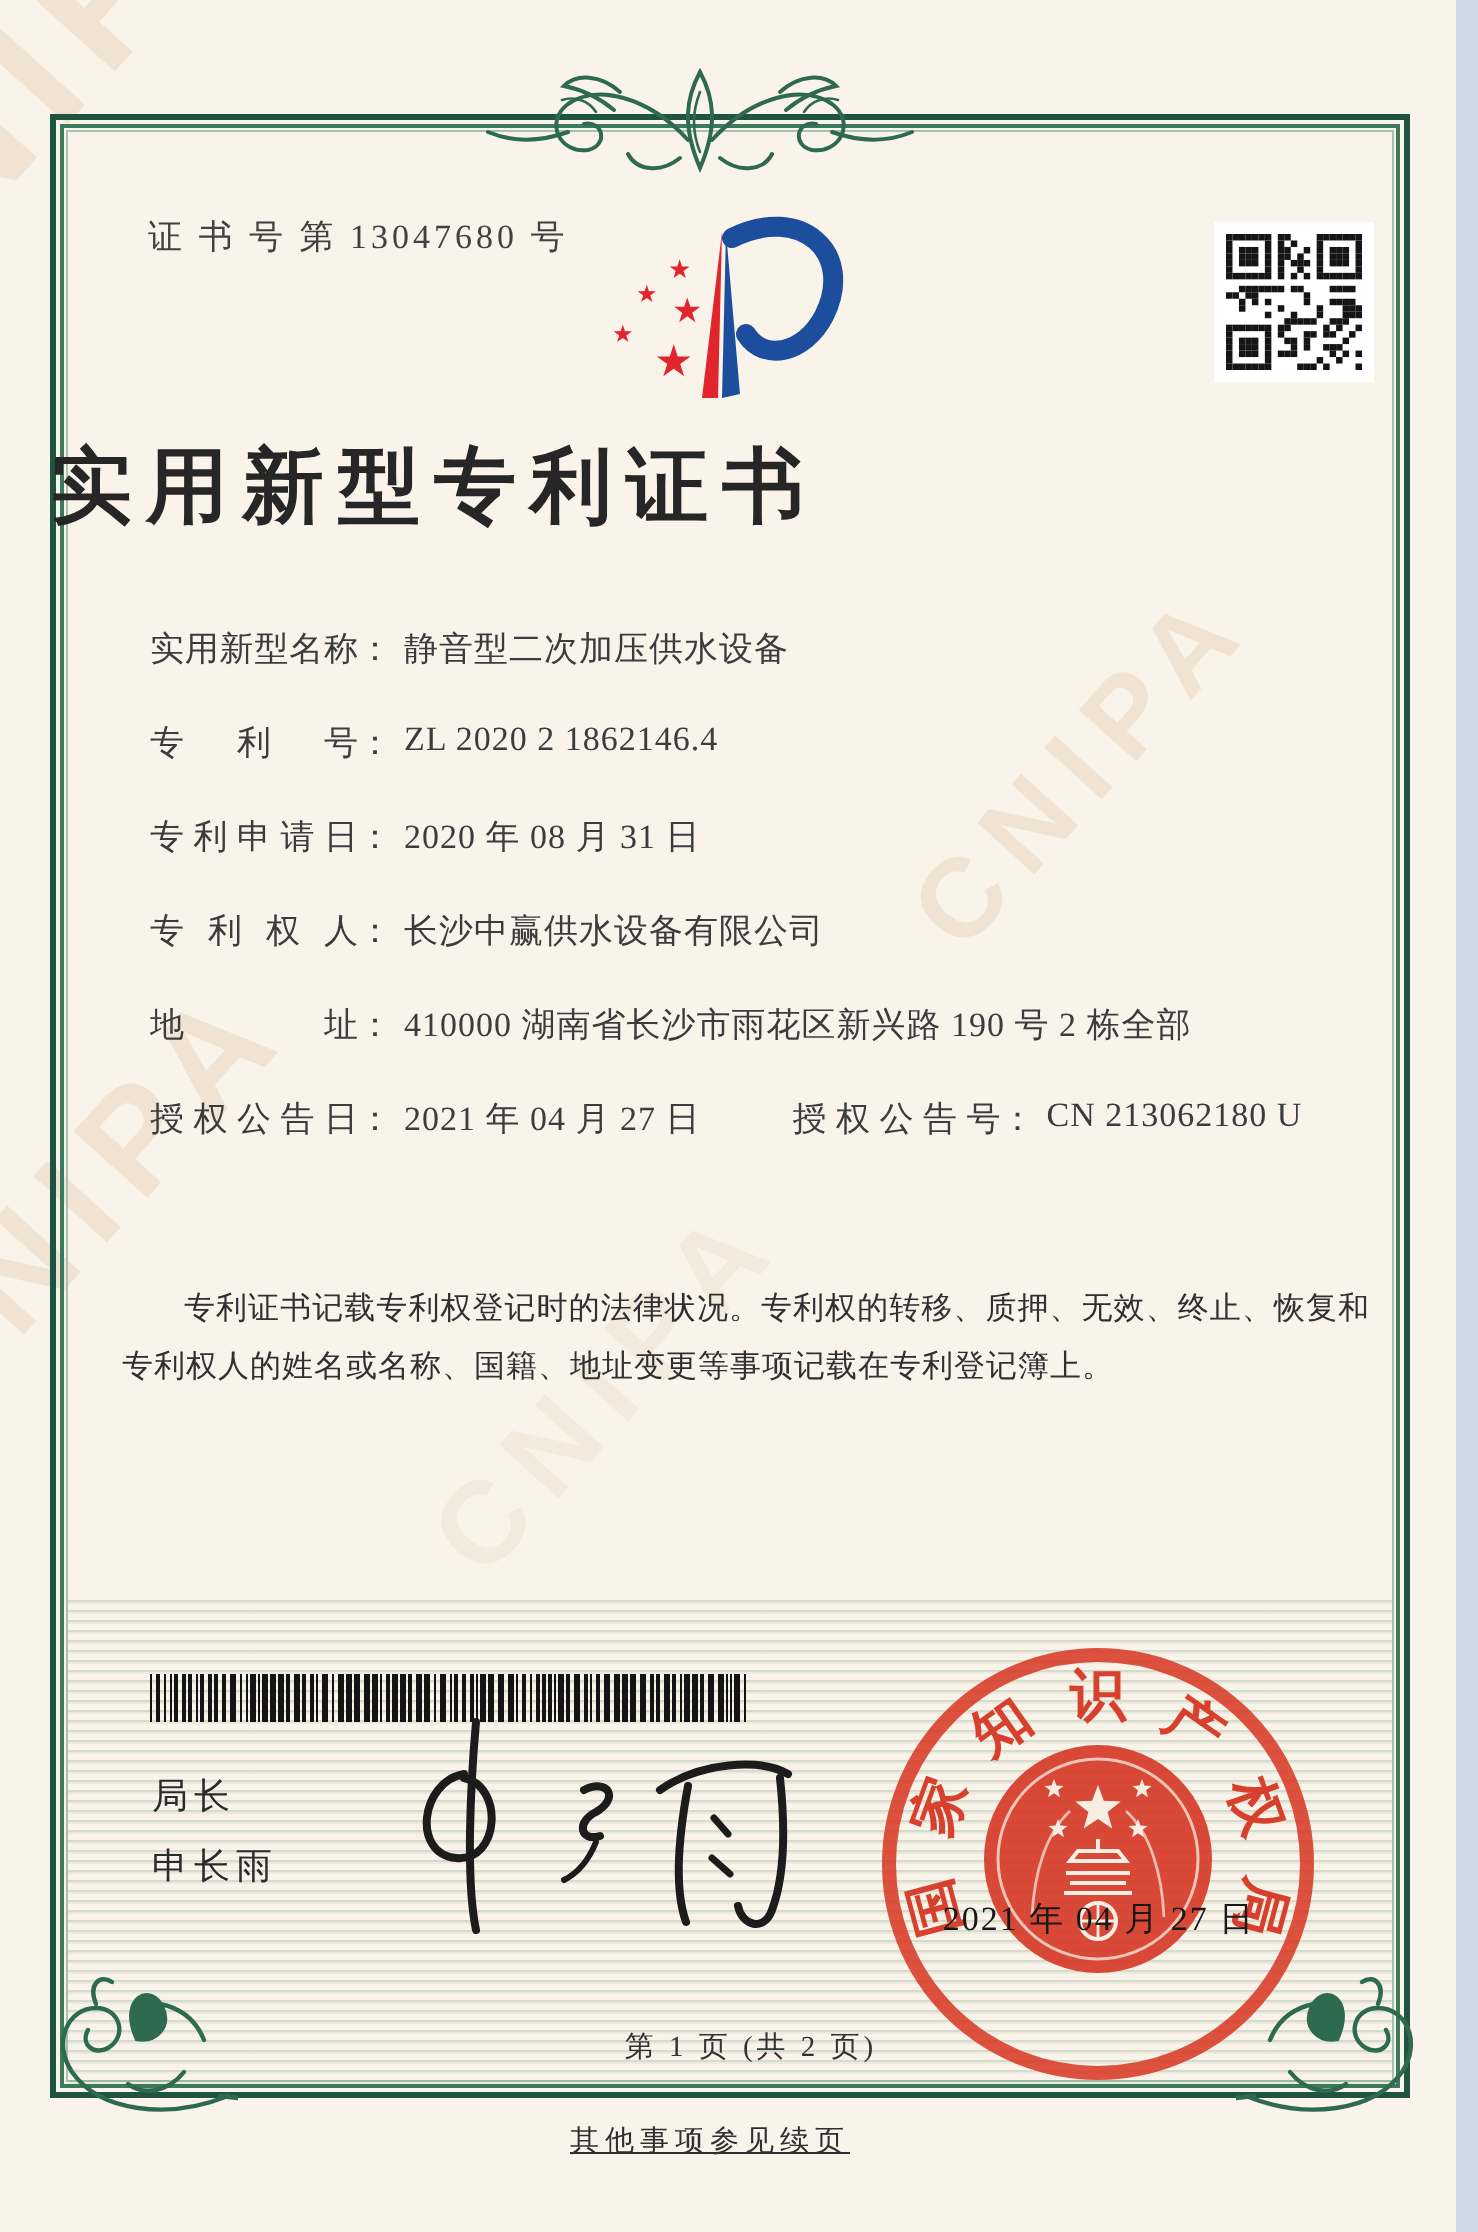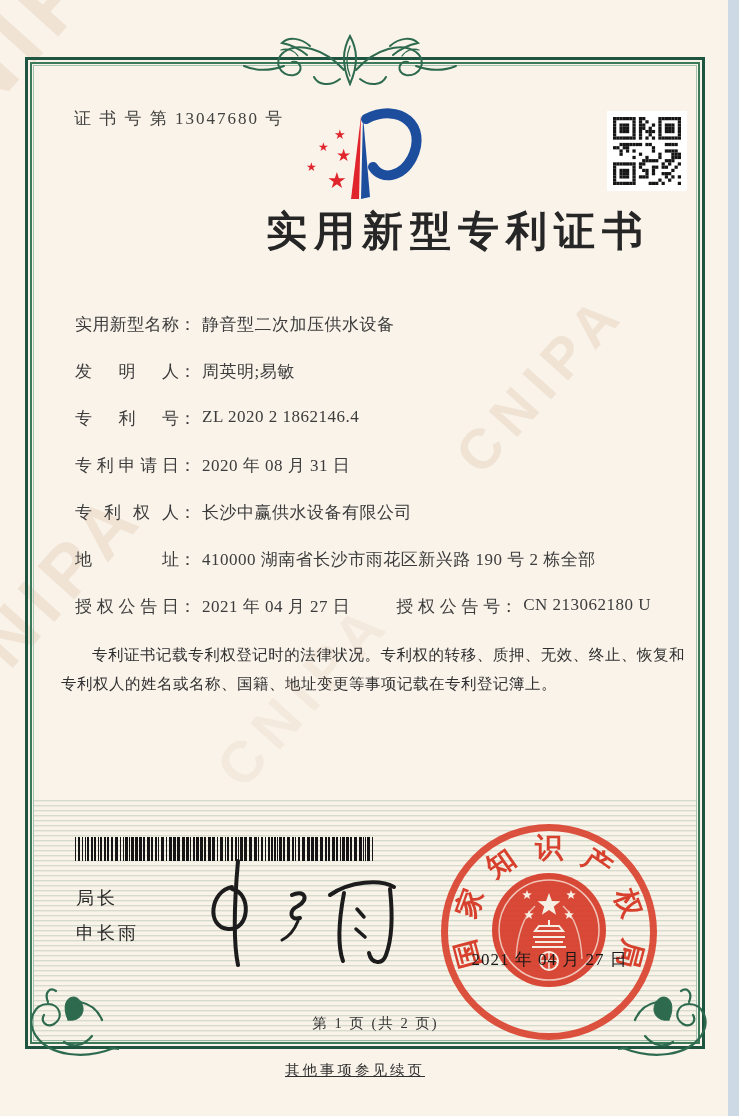--- a/index.html
+++ b/index.html
@@ -23,21 +23,21 @@
   .stripes{position:absolute;left:34px;top:800px;width:662px;height:245px;
     background:repeating-linear-gradient(180deg,rgba(118,160,122,0.28) 0 1px,rgba(118,160,122,0.10) 1px 2px,rgba(255,255,255,0) 2px 5px);}
 
   .cert-no{position:absolute;left:74px;top:107px;font-size:17px;letter-spacing:2px;color:#41413f;}
 
   
   .logo{position:absolute;left:300px;top:102px;width:150px;height:105px;}
   .logo .star{position:absolute;color:#e0262c;line-height:1;}
   .qr{position:absolute;left:607px;top:111px;width:80px;height:80px;background:#fff;display:flex;align-items:center;justify-content:center;}
 
-  .title{position:absolute;left:25px;top:204px;width:625px;text-align:right;
+  .title{position:absolute;left:25px;top:216px;width:625px;text-align:left;
          font-size:41px;font-weight:700;letter-spacing:7px;color:#262626;}
 
   .fields{position:absolute;left:75px;top:313px;font-size:17px;color:#3c3c3c;}
   .f-row{height:22px;margin-bottom:25px;white-space:nowrap;}
   .f-label{display:inline-block;width:104px;text-align:justify;text-align-last:justify;-moz-text-align-last:justify;vertical-align:top;}
   .f-colon{display:inline-block;vertical-align:top;}
   .f-value{display:inline-block;margin-left:6px;vertical-align:top;letter-spacing:0.5px;}
   .grant-group{display:inline-block;margin-left:46px;}
 
   .paras{position:absolute;left:61px;top:641px;width:624px;font-size:15.5px;line-height:1.85;color:#303030;text-align:justify;}
@@ -348,23 +348,20 @@
       </svg>
   </div>
 
   <div class="title">实用新型专利证书</div>
 
   <div class="fields">
     <div class="f-row">
       <span class="f-label">实用新型名称</span><span class="f-colon">：</span><span class="f-value">静音型二次加压供水设备</span>
     </div>
     <div class="f-row">
-      <span class="f-label">发明人</span><span class="f-colon">：</span><span class="f-value">周英明;易敏</span>
-    </div>
-    <div class="f-row">
       <span class="f-label">专利号</span><span class="f-colon">：</span><span class="f-value">ZL 2020 2 1862146.4</span>
     </div>
     <div class="f-row">
       <span class="f-label">专利申请日</span><span class="f-colon">：</span><span class="f-value">2020 年 08 月 31 日</span>
     </div>
     <div class="f-row">
       <span class="f-label">专利权人</span><span class="f-colon">：</span><span class="f-value">长沙中赢供水设备有限公司</span>
     </div>
     <div class="f-row">
       <span class="f-label">地址</span><span class="f-colon">：</span><span class="f-value">410000 湖南省长沙市雨花区新兴路 190 号 2 栋全部</span>

